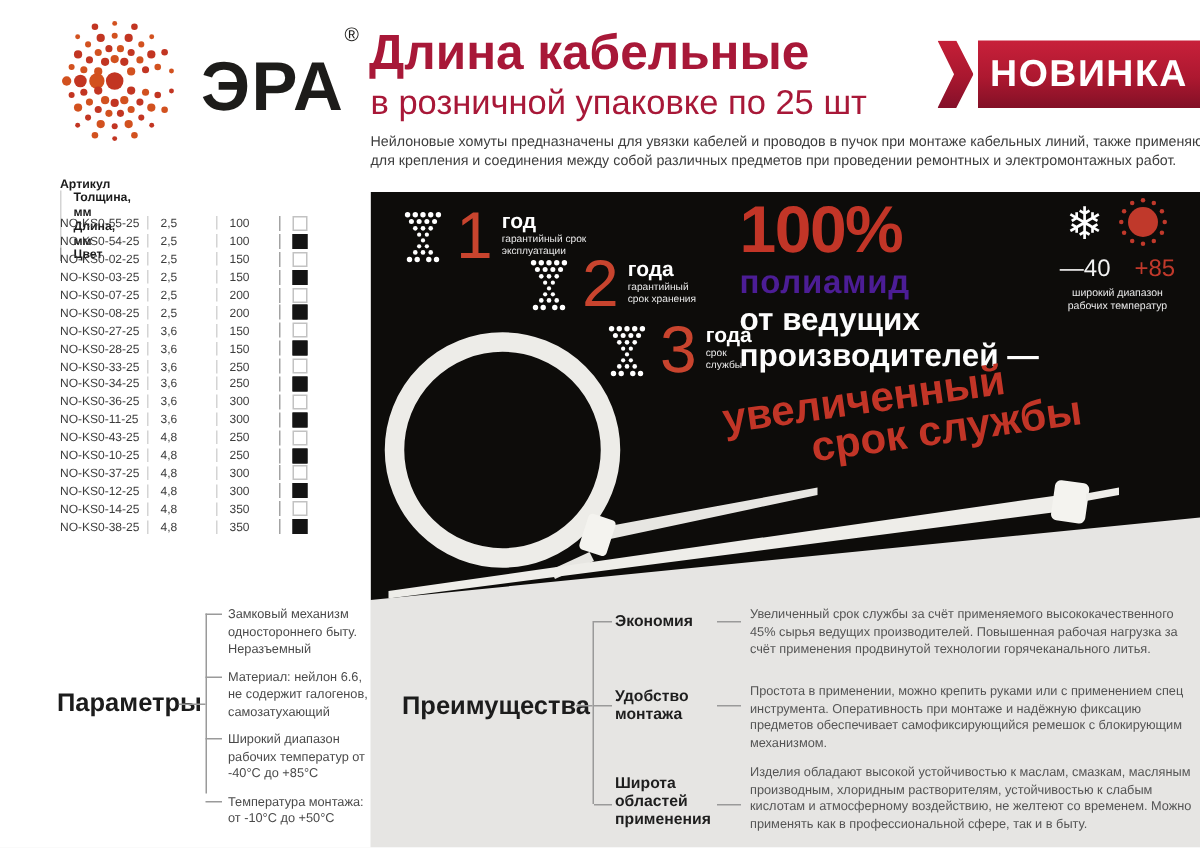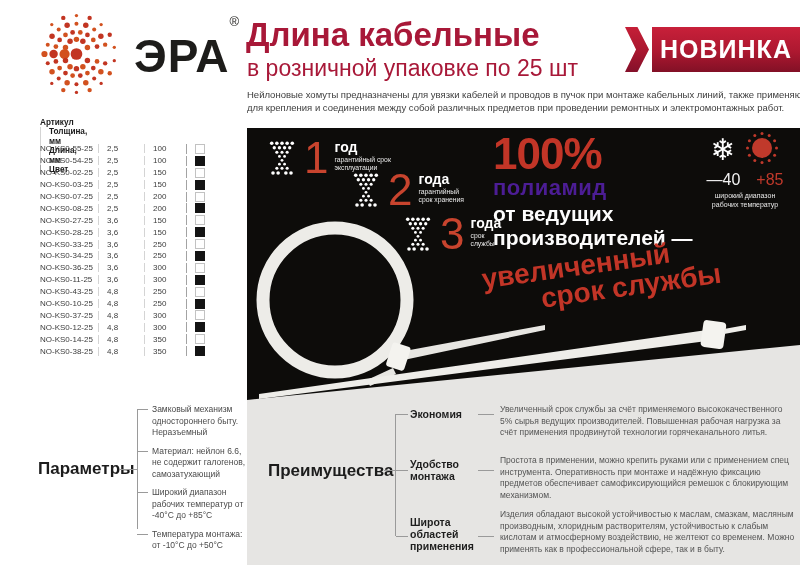--- a/index.html
+++ b/index.html
@@ -520,21 +520,21 @@
 
   </div>
 
   <div class="adv-title">Преимущества</div>
   <div class="line" style="left:384px;top:470px;width:11px;height:1px;"></div>
   <div class="line" style="left:395px;top:414px;width:1px;height:122px;"></div>
 
   <div class="line" style="left:396px;top:414px;width:12px;height:1px;"></div>
   <div class="adv-label" style="top:408px;">Экономия</div>
   <div class="line" style="left:478px;top:414px;width:16px;height:1px;"></div>
-  <div class="adv-para" style="top:404px;">Увеличенный срок службы за счёт применяемого высококачественного 5% сырья ведущих производителей. Повышенная рабочая нагрузка за счёт применения продвинутой технологии горячеканального литья.</div>
+  <div class="adv-para" style="top:404px;">Увеличенный срок службы за счёт применяемого высококачественного 45% сырья ведущих производителей. Повышенная рабочая нагрузка за счёт применения продвинутой технологии горячеканального литья.</div>
 
   <div class="line" style="left:396px;top:470px;width:12px;height:1px;"></div>
   <div class="adv-label" style="top:458px;">Удобство монтажа</div>
   <div class="line" style="left:478px;top:470px;width:16px;height:1px;"></div>
   <div class="adv-para" style="top:455px;">Простота в применении, можно крепить руками или с применением спец инструмента. Оперативность при монтаже и надёжную фиксацию предметов обеспечивает самофиксирующийся ремешок с блокирующим механизмом.</div>
 
   <div class="line" style="left:396px;top:536px;width:12px;height:1px;"></div>
   <div class="adv-label" style="top:516px;">Широта областей применения</div>
   <div class="line" style="left:478px;top:536px;width:16px;height:1px;"></div>
   <div class="adv-para" style="top:509px;">Изделия  обладают  высокой устойчивостью к маслам, смазкам, масляным производным, хлоридным растворителям, устойчивостью к слабым кислотам и атмосферному воздействию, не желтеют со временем. Можно применять как в профессиональной сфере, так и в быту.</div>

